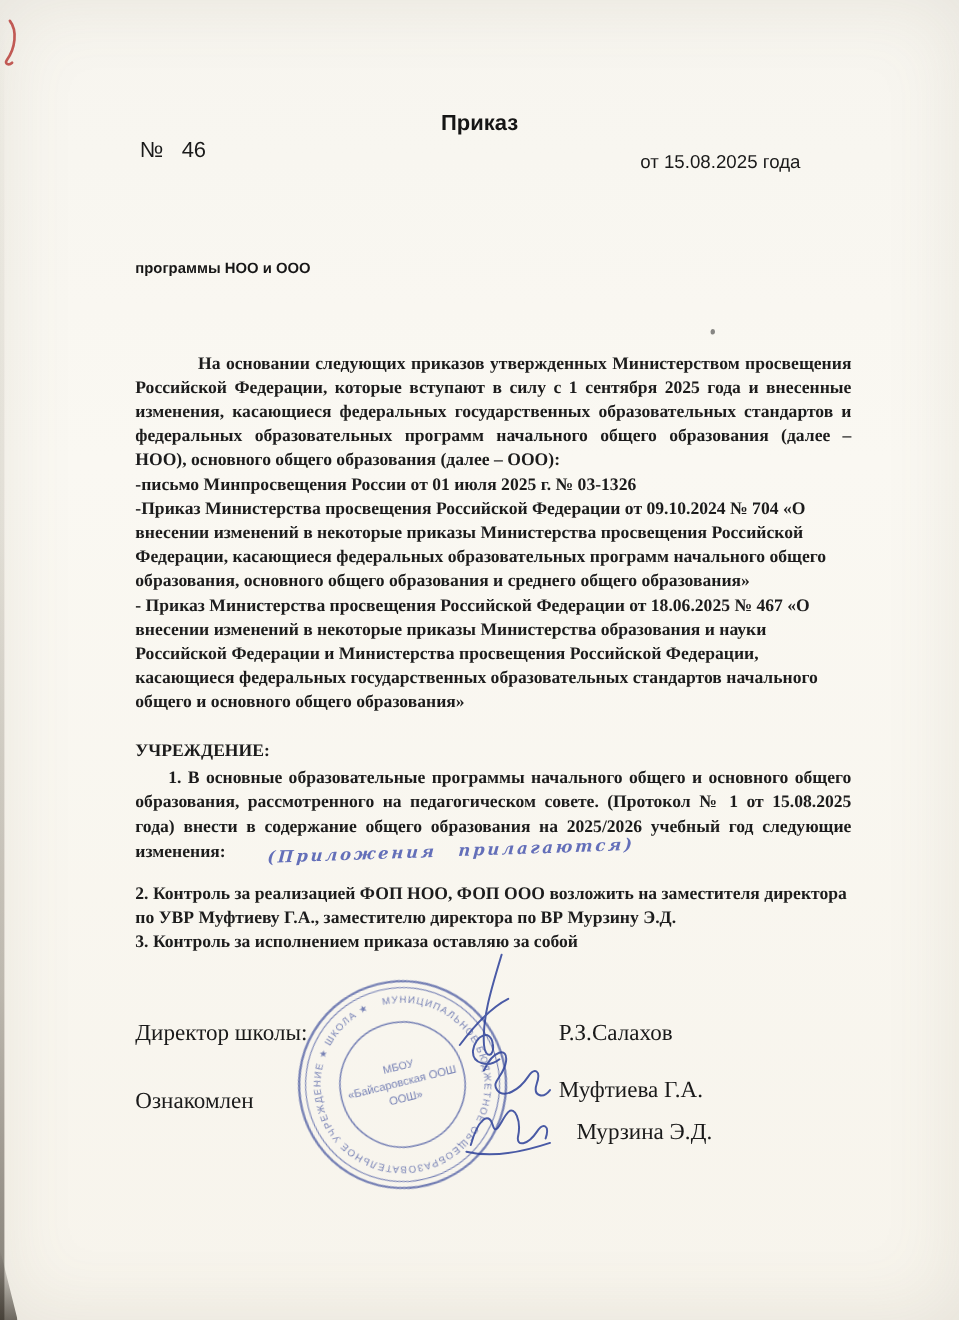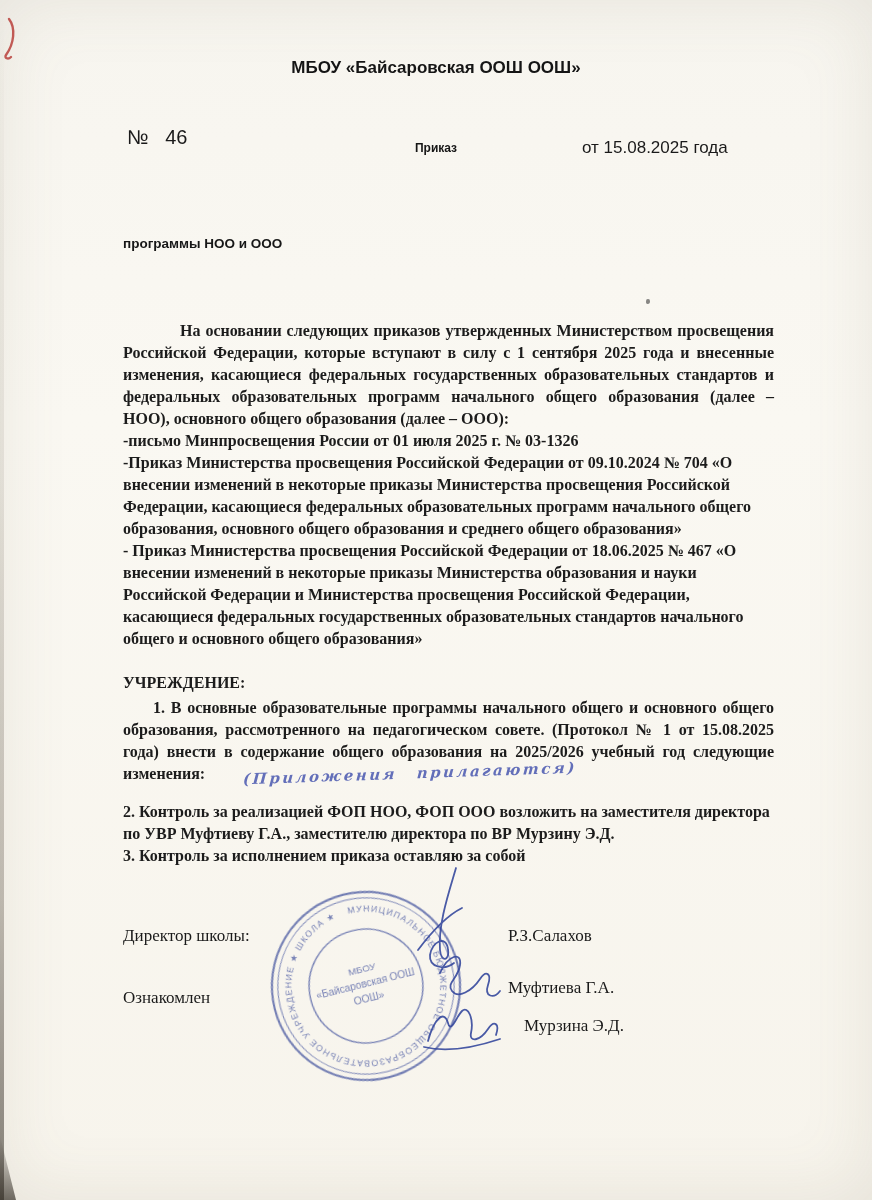--- a/index.html
+++ b/index.html
@@ -10,21 +10,21 @@
     background:linear-gradient(180deg,#f7f5ef 0%, #faf8f2 35%, #f7f4ec 100%);
     overflow:hidden;
     font-family:"Liberation Serif", serif;
     color:#1c1c1c;
     box-shadow: inset 0 0 70px rgba(115,105,85,.12);
   }
   .sans { font-family:"Liberation Sans", sans-serif; }
   .abs { position:absolute; }
 
   .org-name   { top:58px; left:0; width:100%; text-align:center; font-weight:bold; font-size:17px; color:#151515; }
-  .doc-type   { top:101px; left:0; width:100%; text-align:center; font-weight:bold; font-size:12px; color:#151515;margin-top:40px; }
+  .doc-type   { top:101px; left:0; width:100%; text-align:center; font-weight:bold; font-size:20px; color:#151515; }
   .doc-num    { top:126px; left:127px; font-size:20px; white-space:pre; color:#1a1a1a; }
   .doc-date   { top:138px; left:582px; font-size:17px; color:#1a1a1a; }
   .subject1   { top:208px; left:123px; font-weight:bold; font-size:13.5px; white-space:pre; color:#171717; }
   .subject2   { top:236px; left:123px; font-weight:bold; font-size:13.5px; color:#171717; }
 
   .body-block { top:320px; left:123px; width:651px; font-size:16px; line-height:22px; }
   .body-block p { margin:0;font-weight:bold; }
   .jst  { text-align:justify; }
   .ind  { text-indent:57px; }
   .ind2 { text-indent:30px; }
@@ -38,21 +38,21 @@
     color:#4a58b0;
     font-size:15px;
     letter-spacing:2.5px;
     word-spacing:12px;
     display:inline-block;
     transform:rotate(-2deg) skewX(-6deg);
     opacity:.85;
     margin-left:4px;
   }
 
-  .sigtext { position:absolute; font-size:17px; color:#1a1a1a; }
+  .sigtext { position:absolute; font-size:21px; color:#1a1a1a; }
 
   .stamp {
     position:absolute; left:268px; top:888px;
     width:196px; height:196px;
     transform:rotate(-14deg);
     opacity:.72;
     filter:blur(.3px);
   }
   .sig-overlay { position:absolute; left:388px; top:853px; width:160px; height:215px; }
   .red-mark { position:absolute; left:0; top:14px; width:28px; height:52px; }
@@ -76,21 +76,20 @@
 
 <div class="page">
 
   <div class="edge-left"></div>
   <div class="corner-wedge"></div>
   <div class="artifact-dot"></div>
   <svg class="red-mark" viewBox="0 0 28 52">
     <path d="M9,5 C16,14 14,30 6,41 C4,44 8,46 11,43" fill="none" stroke="#b5352f" stroke-width="2.4" stroke-linecap="round" opacity=".8"></path>
   </svg>
 
-  <div class="abs org-name sans">МБОУ «Байсаровская ООШ ООШ»</div>
   <div class="abs doc-type sans">Приказ</div>
   <span class="abs doc-num sans">№   46</span>
   <span class="abs doc-date sans">от 15.08.2025 года</span>
   <div class="abs subject2 sans">программы НОО и ООО</div>
 
   <div class="abs body-block">
     <p class="jst ind">На основании следующих приказов утвержденных Министерством просвещения Российской Федерации, которые вступают в силу с 1 сентября 2025 года и внесенные изменения, касающиеся федеральных государственных образовательных стандартов и федеральных образовательных программ начального общего образования (далее – НОО), основного общего образования (далее – ООО):</p>
     <p>-письмо Минпросвещения России от 01 июля 2025 г. № 03-1326</p>
     <p>-Приказ  Министерства просвещения Российской Федерации от 09.10.2024 № 704 «О внесении изменений в некоторые приказы Министерства просвещения Российской Федерации, касающиеся федеральных образовательных программ начального общего образования, основного общего образования и среднего общего образования»</p>
     <p>- Приказ  Министерства просвещения Российской Федерации от 18.06.2025 № 467 «О внесении изменений в некоторые приказы Министерства образования и науки Российской Федерации и Министерства просвещения Российской Федерации, касающиеся федеральных государственных образовательных стандартов начального общего и основного общего образования»</p>

